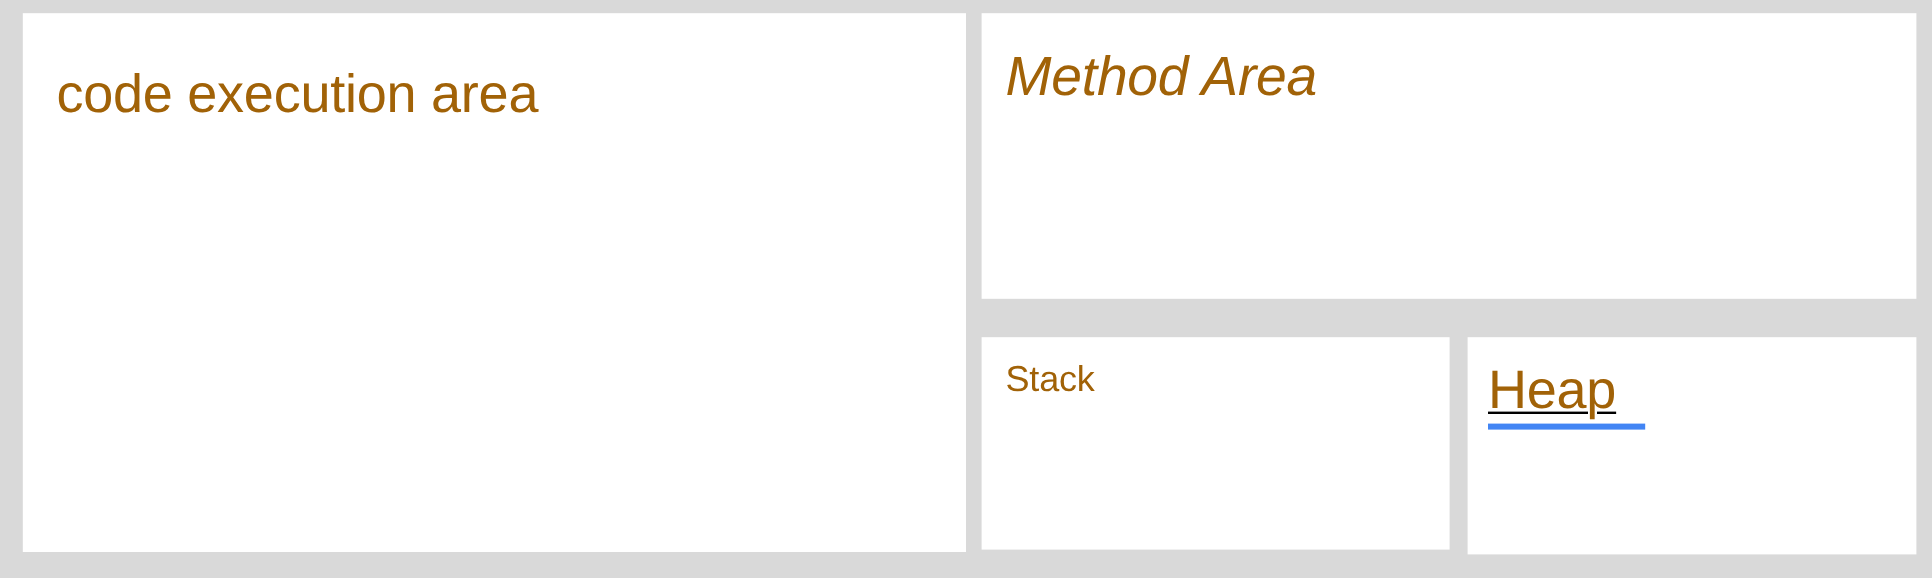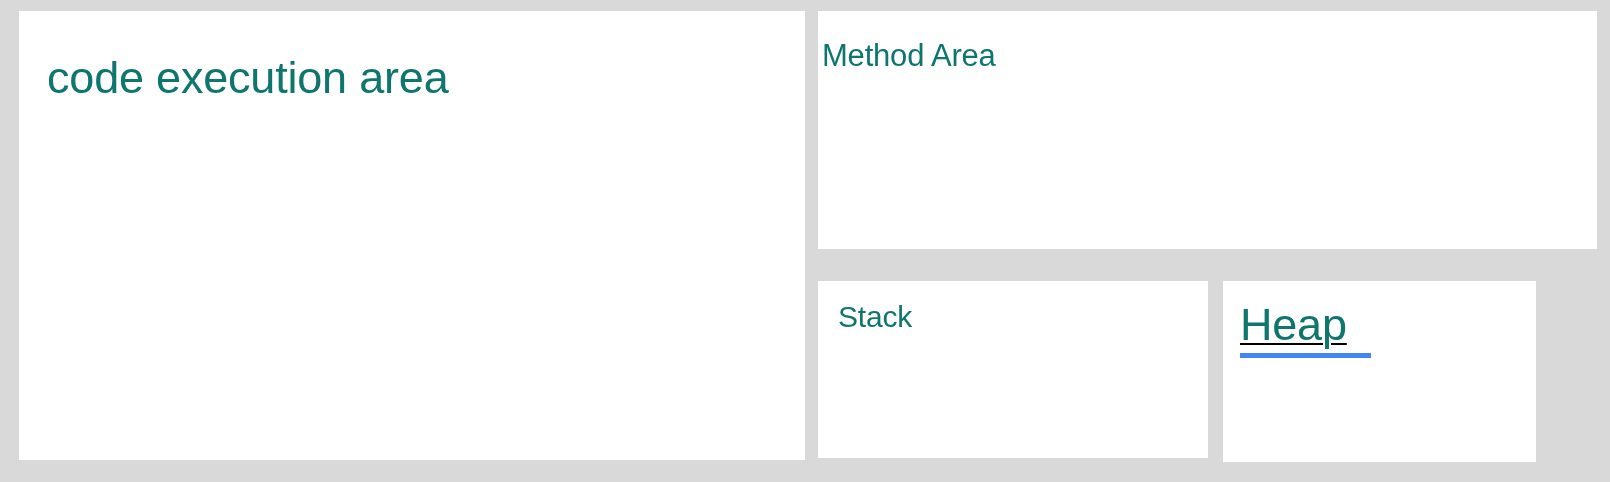--- a/index.html
+++ b/index.html
@@ -21,21 +21,21 @@
 
   .panel {
     position: absolute;
     background: #ffffff;
     box-sizing: border-box;
     overflow: hidden;
   }
 
   .panel-label {
     position: absolute;
-    color: #0f766e;
+    color: #a16207;
     font-family: "Liberation Sans", sans-serif;
     font-weight: 400;
     white-space: nowrap;
     line-height: 1;
   }
 
   
   #panel-code-execution {
     left: 19px;
     top: 11px;
@@ -50,45 +50,46 @@
   }
 
   
   #panel-method-area {
     left: 818px;
     top: 11px;
     width: 779px;
     height: 238px;
   }
   #label-method-area {
-    left: 4px;
+    left: 20px;
     top: 29px;
-    font-size: 31px;
+    font-size: 46px;
     letter-spacing: -0.2px;
+    font-style: italic;
   }
 
   
   #panel-stack {
     left: 818px;
     top: 281px;
     width: 390px;
     height: 177px;
   }
   #label-stack {
     left: 20px;
     top: 21px;
     font-size: 30px;
     letter-spacing: -0.2px;
   }
 
   
   #panel-heap {
     left: 1223px;
     top: 281px;
-    width: 313px;
+    width: 374px;
     height: 181px;
   }
   #label-heap {
     left: 17px;
     top: 21px;
     font-size: 45px;
     letter-spacing: -0.2px;
     text-decoration: underline;
     text-decoration-color: #000000;
     text-decoration-thickness: 2px;

